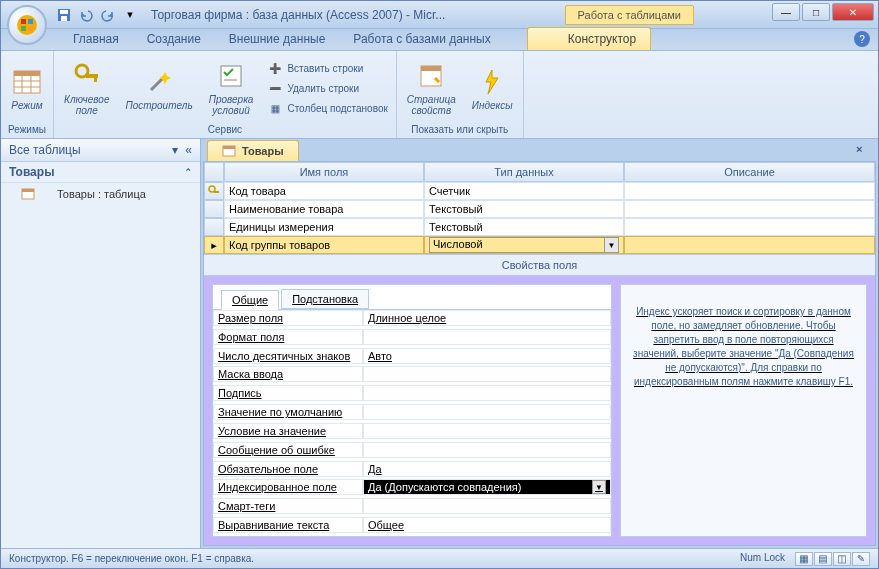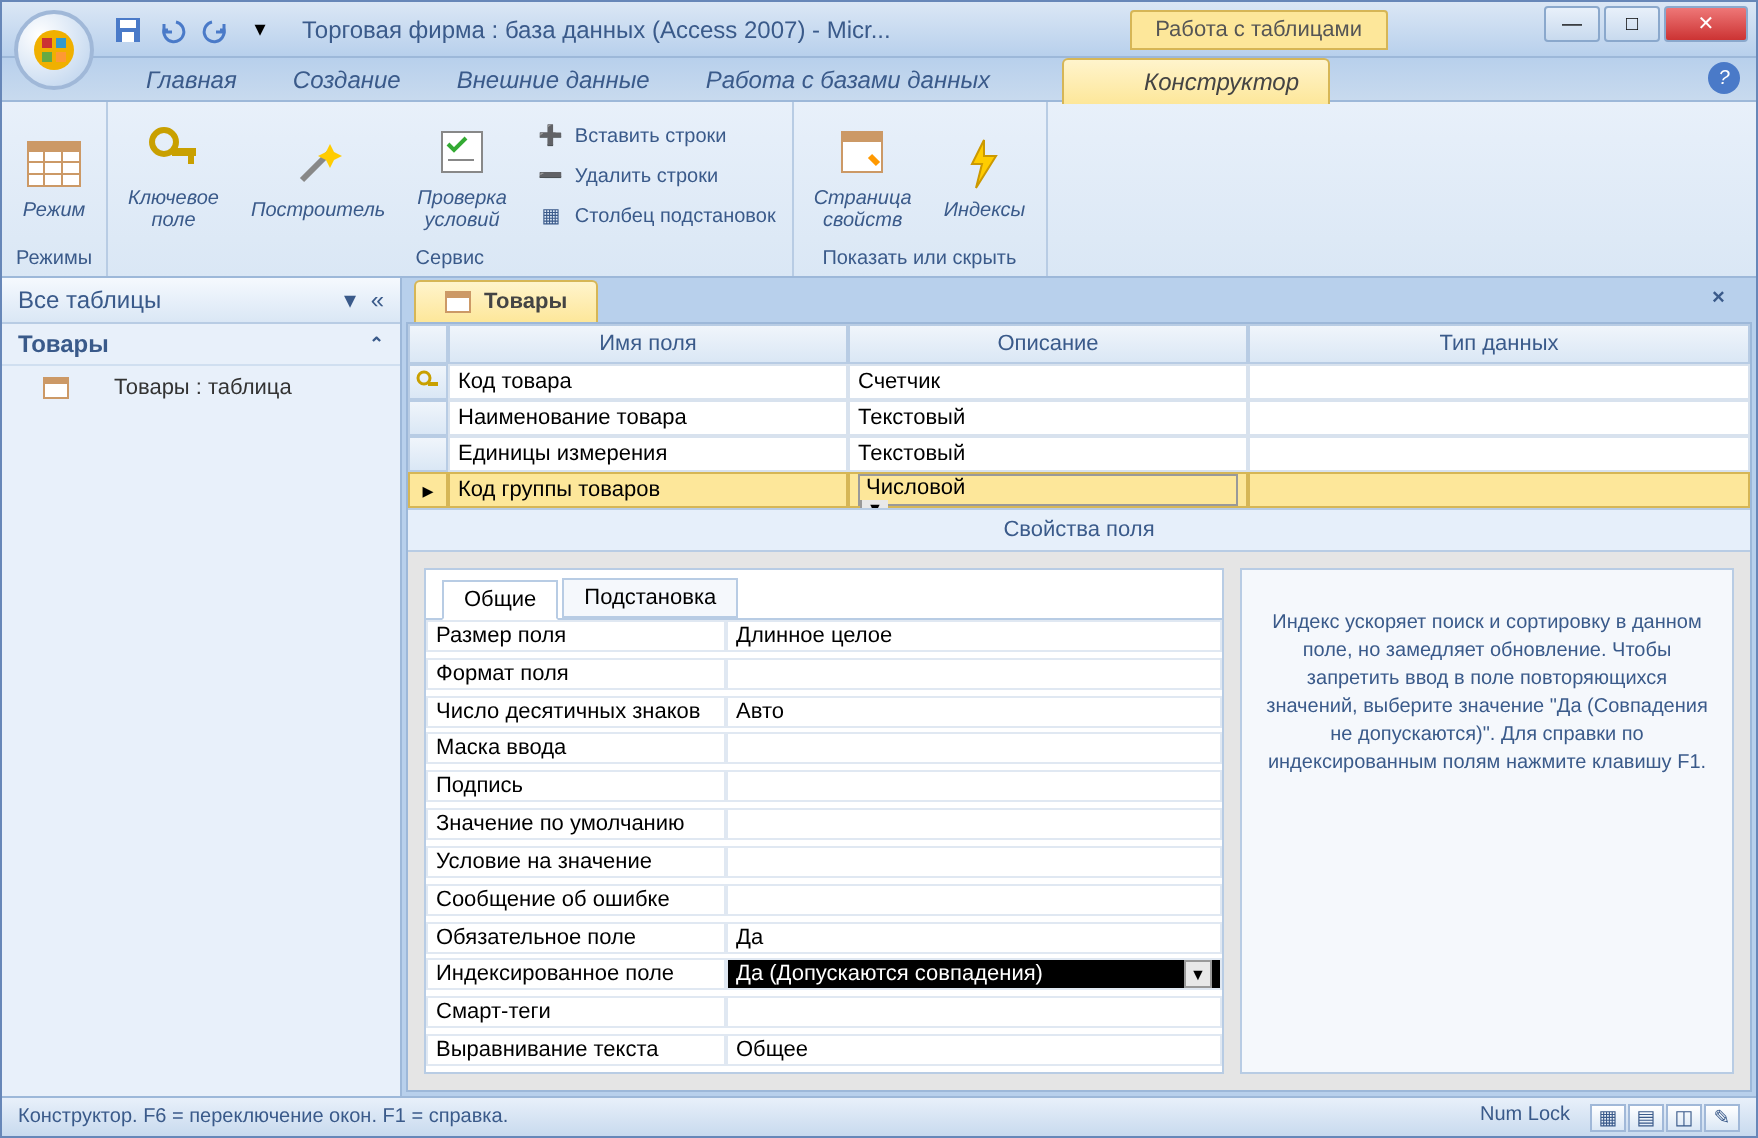--- a/index.html
+++ b/index.html
@@ -8,21 +8,21 @@
 .titlebar { height: 28px; background: linear-gradient(#dbe7f5, #b8d0ec); display: flex; align-items: center; padding: 0 4px; border-bottom: 1px solid #9db8d9; }
 .office-btn { width: 40px; height: 40px; border-radius: 50%; background: radial-gradient(circle at 30% 30%, #fff, #b8d0ec); border: 2px solid #a0b8d8; position: absolute; top: 4px; left: 6px; z-index: 10; display:flex; align-items:center; justify-content:center; }
 .office-btn svg { width: 24px; height: 24px; }
 .qat { margin-left: 50px; display: flex; gap: 4px; align-items: center; }
 .qat-btn { width: 18px; height: 18px; display: flex; align-items: center; justify-content: center; cursor: pointer; }
 .title-text { margin-left: 12px; color: #3a5a8a; font-size: 12px; }
 .context-tab-label { margin-left: auto; margin-right: 180px; background: #fde79a; border: 1px solid #d6b656; padding: 3px 12px; font-size: 11px; color: #555; border-radius: 2px 2px 0 0; }
 .win-controls { position: absolute; right: 4px; top: 2px; display: flex; gap: 2px; }
 .win-btn { width: 28px; height: 18px; border: 1px solid #8aa8cc; background: linear-gradient(#e8f0fa,#c8daee); border-radius: 2px; display:flex; align-items:center; justify-content:center; font-size:10px; cursor:pointer; }
 .win-btn.close { background: linear-gradient(#e77,#c33); color: #fff; width: 42px; }
-.ribbon-tabs { height: 22px; display: flex; align-items: flex-start; padding-left: 58px; background: linear-gradient(#b8d0ec,#c8daee); border-bottom: 1px solid #9db8d9; position: relative; font-style: italic; }
+.ribbon-tabs { height: 22px; display: flex; align-items: flex-end; padding-left: 58px; background: linear-gradient(#b8d0ec,#c8daee); border-bottom: 1px solid #9db8d9; position: relative; }
 .ribbon-tab { padding: 4px 14px; color: #3a5a8a; font-size: 12px; cursor: pointer; }
 .ribbon-tab.context { margin-left: 22px; background: linear-gradient(#fff4cc,#fde79a); border: 1px solid #d6b656; border-bottom: none; border-radius: 3px 3px 0 0; color: #444; padding-left: 40px; }
 .help-btn { position:absolute; right:8px; top:2px; width:16px; height:16px; border-radius:50%; background:#4a7ac8; color:#fff; font-size:10px; display:flex; align-items:center; justify-content:center; cursor:pointer; }
 .ribbon { height: 88px; background: linear-gradient(#e8f0fa,#dae7f5); border-bottom: 1px solid #9db8d9; display: flex; }
 .rgroup { border-right: 1px solid #b8ccE4; display: flex; flex-direction: column; padding: 2px 6px; }
 .rgroup-body { flex: 1; display: flex; align-items: center; gap: 8px; }
 .rgroup-label { text-align: center; font-size: 10px; color: #3a5a8a; padding: 1px 0; }
 .big-btn { display: flex; flex-direction: column; align-items: center; gap: 2px; cursor: pointer; padding: 2px 4px; }
 .big-btn .ico { width: 32px; height: 32px; display:flex; align-items:center; justify-content:center; }
 .big-btn span { font-size: 10px; color: #3a5a8a; text-align: center; line-height: 1.1; font-style: italic; }
@@ -40,25 +40,25 @@
 .main { flex: 1; display: flex; flex-direction: column; background: #b8d0ec; padding: 0 2px 2px 2px; min-height: 0; }
 .doc-tabs { height: 22px; display: flex; align-items: end; padding-left: 4px; position: relative; }
 .doc-tab { background: linear-gradient(#fff4cc,#fde79a); border: 1px solid #d6b656; border-bottom: none; padding: 3px 14px; font-size: 11px; font-weight: bold; color: #444; border-radius: 3px 3px 0 0; display:flex; align-items:center; gap:6px; }
 .doc-close { position:absolute; right:6px; top:4px; width:14px; height:14px; cursor:pointer; color:#3a5a8a; font-weight:bold; }
 .grid-wrap { flex: 1; background: #fff; border: 1px solid #9db8d9; display: flex; flex-direction: column; min-height: 0; }
 .design-grid { display: grid; grid-template-columns: 20px 200px 200px 1fr; font-size: 11px; }
 .dg-h { background: linear-gradient(#f0f5fb,#dae7f5); border: 1px solid #b8ccE4; padding: 3px 6px; text-align: center; color: #3a5a8a; }
 .dg-c { border: 1px solid #d8e2ee; padding: 2px 4px; background: #fff; height: 18px; display:flex; align-items:center; }
 .dg-sel { background: #fde79a !important; border: 1px solid #d6b656 !important; }
 .dg-rowhead { background: linear-gradient(#f0f5fb,#dae7f5); border: 1px solid #b8ccE4; display:flex; align-items:center; justify-content:center; }
-.combo { display:flex; width:100%; border:1px solid #999; height:16px;flex-direction:column; }
+.combo { display:flex; width:100%; border:1px solid #999; height:16px; }
 .combo span { flex:1; padding:0 3px; }
 .combo .drop { width:14px; background:#e8e8e8; border-left:1px solid #999; display:flex; align-items:center; justify-content:center; font-size:8px; cursor:pointer; }
 .prop-title { text-align:center; padding:4px; color:#3a5a8a; font-size:11px; background: #e6effa; border-top: 1px solid #b8ccE4; border-bottom: 1px solid #b8ccE4; }
-.props { flex:1; display:flex; gap:8px; padding:8px; background:#e5e5e5; min-height: 0; }
+.props { flex:1; display:flex; gap:8px; padding:8px; background:#c4b5fd; min-height: 0; text-decoration: underline; }
 .prop-left { width: 400px; background:#fff; border:1px solid #b8ccE4; display:flex; flex-direction:column; }
 .prop-tabs { display:flex; padding:4px 4px 0 8px; gap:2px; border-bottom:1px solid #b8ccE4; }
 .prop-tab { padding:3px 10px; font-size:11px; border:1px solid #b8ccE4; background:#f5f8fc; cursor:pointer; }
 .prop-tab.active { background:#fff; border-bottom:1px solid #fff; position:relative; top:1px; }
 .prop-grid { flex:1; display:grid; grid-template-columns: 150px 1fr; font-size:11px; overflow:auto; }
 .pg-l { border:1px solid #e0e8f2; padding:1px 4px; height:16px; }
 .pg-v { border:1px solid #e0e8f2; padding:1px 4px; height:16px; display:flex; align-items:center; }
 .pg-v.sel { background:#000; color:#fff; }
 .pg-v .drop { margin-left:auto; width:14px; height:14px; background:#e8e8e8; border:1px solid #999; display:flex; align-items:center; justify-content:center; font-size:8px; color:#000; cursor:pointer; }
 .prop-help { flex:1; border:1px solid #b8ccE4; background:#f5f8fc; padding:20px 12px; color:#3a5a8a; font-size:10px; text-align:center; line-height:1.4; }
@@ -244,22 +244,22 @@
               <rect x="1" y="2" width="12" height="3" fill="#c96"></rect>
             </svg>
           <span>Товары</span>
         </div>
         <div class="doc-close">×</div>
       </div>
       <div class="grid-wrap">
         <div class="design-grid">
           <div class="dg-h"></div>
           <div class="dg-h">Имя поля</div>
+          <div class="dg-h">Тип данных</div>
           <div class="dg-h">Описание</div>
-          <div class="dg-h">Тип данных</div>
 
           <div class="dg-rowhead">
               <svg width="12" height="12" viewBox="0 0 12 12">
                 <circle cx="4" cy="4" r="3" fill="none" stroke="#c9a000" stroke-width="1.5"></circle>
                 <rect x="6" y="6" width="5" height="2" fill="#c9a000"></rect>
               </svg>
             </div>
           <div class="dg-c">Код товара</div>
           <div class="dg-c">Счетчик</div>
           <div class="dg-c"></div>

